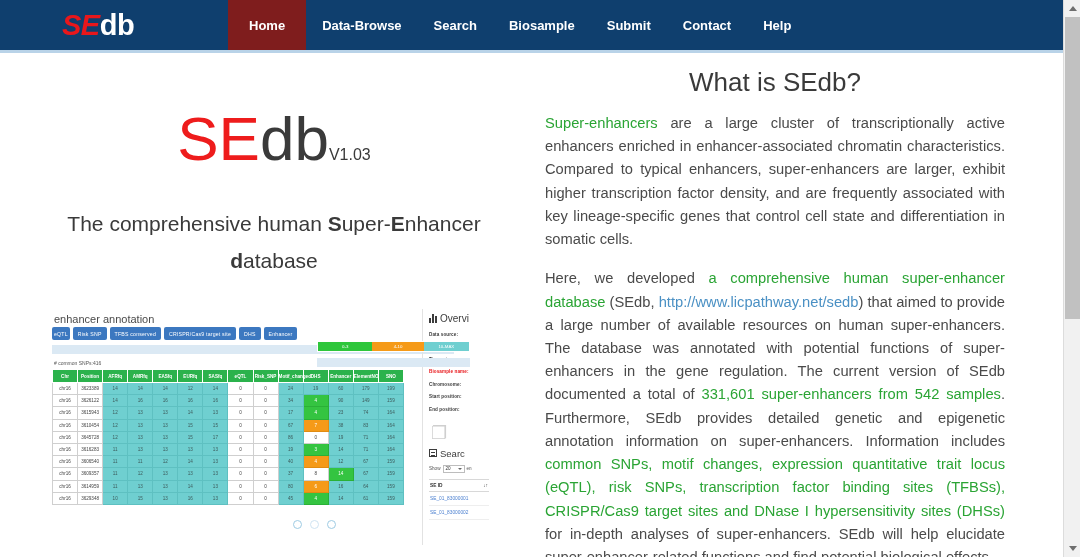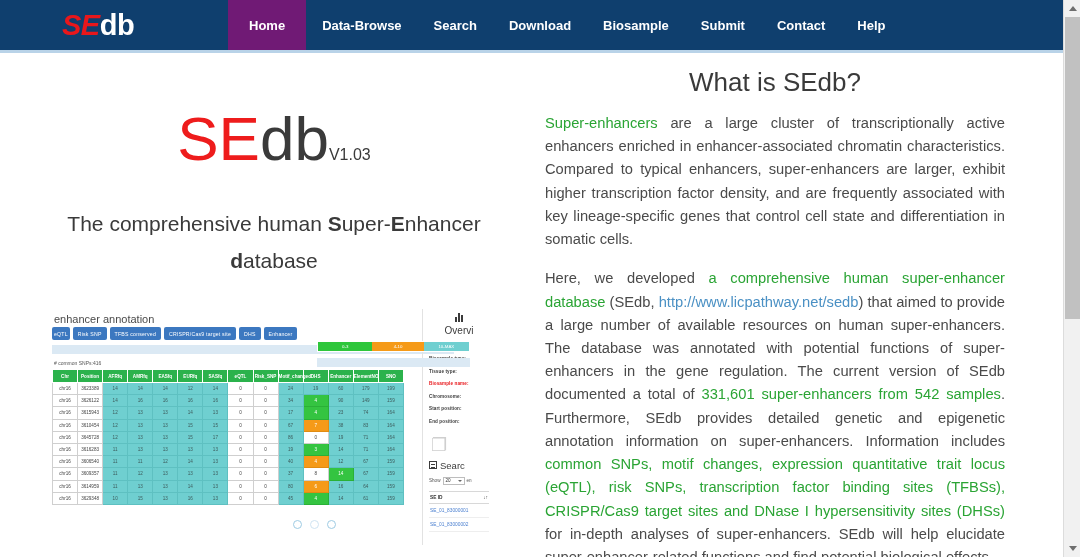--- a/index.html
+++ b/index.html
@@ -27,21 +27,21 @@
   }
   .brand-se { color: #e8171b; }
   .brand-db { color: #ffffff; font-style: normal; }
   .nav-items { display: flex; align-items: stretch; }
   .nav-item {
     display: flex; align-items: center; justify-content: center;
     padding: 0 16px;
     color: #ffffff; font-size: 13px; font-weight: bold;
     white-space: nowrap; cursor: pointer;
   }
-  .nav-item.active { background: #701a75; padding: 0 21px; }
+  .nav-item.active { background: #7f1d1d; padding: 0 21px; }
   .caret {
     display: inline-block; width: 0; height: 0; margin-left: 5px;
     border-left: 4px solid transparent; border-right: 4px solid transparent;
     border-top: 4px solid #ffffff;
   }
   .nav-underline {
     position: absolute; top: 50px; left: 0; width: 1063px; height: 3px;
     background: #b9d3e8;
   }
 
@@ -97,21 +97,21 @@
   .shot-table td.cy { background: #6fcfd0; color: #3d5c5c; border-color: #5ec0c1; }
   .shot-table td.gr { background: #34c441; color: #ffffff; border-color: #2ab037; }
   .shot-table td.or { background: #f59a18; color: #ffffff; border-color: #e08c12; }
   .shot-table td.wh { background: #ffffff; }
 
   
   .shot-right {
     position: absolute; right: 0; top: 0; width: 70px; height: 236px;
     border-left: 1px solid #e2e2e2; padding: 4px 3px 0 6px; overflow: hidden;
   }
-  .sr-title { font-size: 10px; color: #3b3b3b; display: flex; align-items: center; gap: 3px; flex-direction: column; }
+  .sr-title { font-size: 10px; color: #3b3b3b; display: flex; align-items: center; gap: 3px; }
   .sr-barsicon { display: inline-flex; align-items: flex-end; gap: 1px; height: 9px; }
   .sr-barsicon i { display: block; width: 2px; background: #3b3b3b; }
   .sr-field { font-size: 4.6px; color: #3c3c3c; font-weight: bold; margin-top: 7.5px; letter-spacing: .1px; }
   .sr-field.red { color: #e8171b; }
   .sr-arrow { margin: 12px 0 6px 2px; color: #cfcfcf; font-size: 18px; line-height: 1; }
   .sr-search { font-size: 9.5px; color: #3b3b3b; display: flex; align-items: center; gap: 3px; }
   .sr-icon-box {
     display: inline-block; width: 8px; height: 8px; border: 1px solid #3b3b3b;
     position: relative;
   }
@@ -195,23 +195,20 @@
     </div>
     <div class="nav-items">
       <div class="nav-item active">
           <span>Home</span>
         </div>
       <div class="nav-item">
           <span>Data-Browse</span>
         </div>
       <div class="nav-item">
           <span>Search</span>
-        </div>
-      <div class="nav-item">
-          <span>Download</span>
         </div>
       <div class="nav-item">
           <span>Biosample</span>
         </div>
       <div class="nav-item">
           <span>Submit</span>
         </div>
       <div class="nav-item">
           <span>Contact</span>
         </div>

